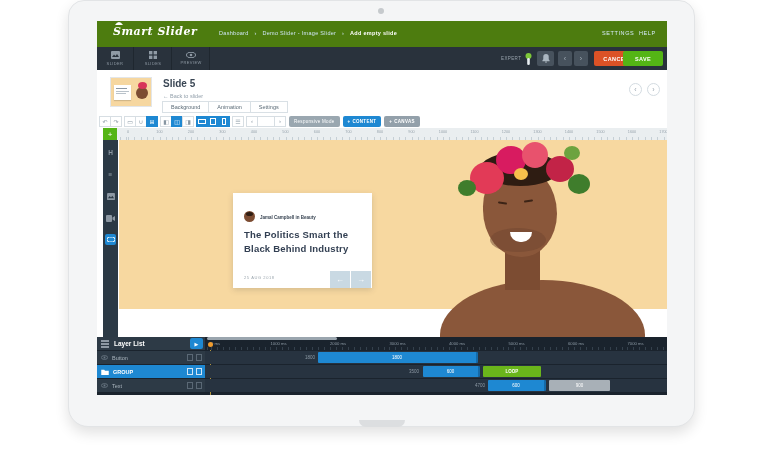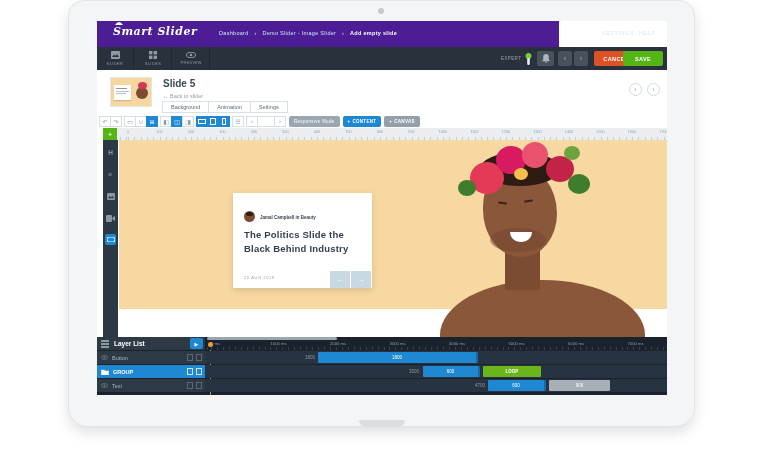--- a/index.html
+++ b/index.html
@@ -10,21 +10,21 @@
   #frame { position:absolute; left:68px; top:0; width:627px; height:427px;
            background:#f4f5f6; border:1px solid #e2e4e6; border-radius:16px 16px 20px 20px;
            box-shadow:0 6px 14px rgba(0,0,0,.12); }
   #camera { position:absolute; left:378px; top:7px; width:6px; height:6px; border-radius:50%; background:#c6cacd; }
   #notch { position:absolute; left:359px; top:419px; width:46px; height:7px; background:#dcdee0; border-radius:0 0 8px 8px; }
 
   
   #screen { position:absolute; left:97px; top:21px; width:570px; height:374px; background:#ffffff; overflow:hidden; font-size:6px; }
 
   
-  #topbar { position:absolute; left:0; top:0; width:462px; height:26px; background:#4c1d95; color:#fff; }
+  #topbar { position:absolute; left:0; top:0; width:570px; height:26px; background:#4d7c0f; color:#fff; }
   #logo { position:absolute; left:16px; top:4px; font-family:"DejaVu Serif", serif; font-style:italic; font-weight:bold; font-size:11px; letter-spacing:.5px; }
   #logo .umb { position:absolute; left:2px; top:-4px; }
   #breadcrumb { position:absolute; left:122px; top:9px; font-size:5.5px; color:#cfe6f5; letter-spacing:.3px; }
   #breadcrumb b { color:#fff; }
   #breadcrumb .sep { margin:0 4px; color:#9fccе8; }
   .topbar-link { position:absolute; top:9px; font-size:5.5px; letter-spacing:.6px; color:#d6ebf8; cursor:pointer; }
 
   
   #actionbar { position:absolute; left:0; top:26px; width:570px; height:23px; background:#29323c; }
   .ab-btn { position:absolute; top:0; width:37px; height:23px; border-right:1px solid #1f272f;
@@ -317,21 +317,21 @@
     <div class="flower" style="left:378px; top:6px; width:30px; height:28px; background:#d81b60;"></div>
     <div class="flower" style="left:404px; top:2px; width:26px; height:26px; background:#e8526d;"></div>
     <div class="flower" style="left:428px; top:16px; width:28px; height:26px; background:#c22347;"></div>
     <div class="flower" style="left:450px; top:34px; width:22px; height:20px; background:#3f7d2c;"></div>
     <div class="flower" style="left:446px; top:6px; width:16px; height:14px; background:#6da33f;"></div>
     <div class="flower" style="left:396px; top:28px; width:14px; height:12px; background:#f6c04c;"></div>
 
     <div id="card">
       <div id="avatar"></div>
       <div id="card-author">Jamal Campbell in Beauty</div>
-      <div class="card-h" style="top:36px;">The Politics Slide the</div>
+      <div class="card-h" style="top:36px;">The Politics Smart the</div>
       <div class="card-h" style="top:50px;">Black Behind Industry</div>
       <div id="card-date">25 AUG 2018</div>
       <div id="card-nav">
         <div class="cnav">
             <span>←</span>
           </div>
         <div class="cnav">
             <span>→</span>
           </div>
       </div>

